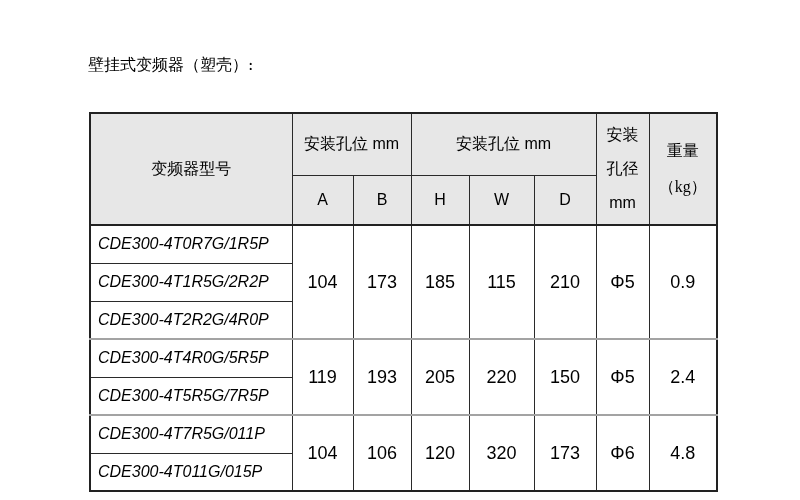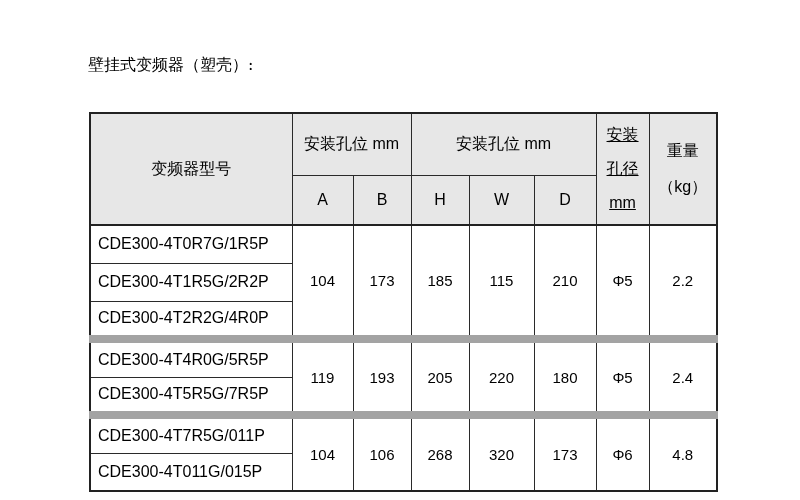--- a/index.html
+++ b/index.html
@@ -45,29 +45,30 @@
     overflow: hidden;
     white-space: nowrap;
   }
   .spec-table thead th {
     background: #e7e7e7;
   }
   tr.hdr-top { height: 62px; }
   tr.hdr-sub { height: 50px; }
   .spec-table tbody tr { height: 38px; }
   .spec-table tbody tr:first-child td { border-top: 2px solid #222222; }
-  tr.group-sep td { border-top: 8px solid #a3a3a3; }
+  tr.group-sep td { border-top: 2px solid #a3a3a3; }
   td.model-cell {
     text-align: left;
     padding-left: 7px;
     font-size: 16px;
+    font-style: italic;
   }
-  td.num-cell { font-size: 15px; text-align: center; }
-  .stack-line { display: block; line-height: 34px; text-decoration: underline; }
-  .stack-line-2 { display: block; line-height: 36px; }
+  td.num-cell { font-size: 18px; text-align: center; }
+  .stack-line { display: block; line-height: 34px; }
+  .stack-line-2 { display: block; line-height: 36px; font-family: Liberation Serif, serif; }
 </style>
 </head>
 <body>
 
 <div class="page">
 
   <div class="doc-title">壁挂式变频器（塑壳）:</div>
 
   <table class="spec-table">
     <colgroup>
@@ -106,48 +107,48 @@
     <tbody>
 
       <tr>
         <td class="model-cell">CDE300-4T0R7G/1R5P</td>
         <td class="num-cell" rowspan="3">104</td>
         <td class="num-cell" rowspan="3">173</td>
         <td class="num-cell" rowspan="3">185</td>
         <td class="num-cell" rowspan="3">115</td>
         <td class="num-cell" rowspan="3">210</td>
         <td class="num-cell" rowspan="3">Φ5</td>
-        <td class="num-cell" rowspan="3">2.2</td>
+        <td class="num-cell" rowspan="3">0.9</td>
       </tr>
       <tr>
         <td class="model-cell">CDE300-4T1R5G/2R2P</td>
       </tr>
       <tr>
         <td class="model-cell">CDE300-4T2R2G/4R0P</td>
       </tr>
 
       <tr class="group-sep">
         <td class="model-cell">CDE300-4T4R0G/5R5P</td>
         <td class="num-cell" rowspan="2">119</td>
         <td class="num-cell" rowspan="2">193</td>
         <td class="num-cell" rowspan="2">205</td>
         <td class="num-cell" rowspan="2">220</td>
-        <td class="num-cell" rowspan="2">180</td>
+        <td class="num-cell" rowspan="2">150</td>
         <td class="num-cell" rowspan="2">Φ5</td>
         <td class="num-cell" rowspan="2">2.4</td>
       </tr>
       <tr>
         <td class="model-cell">CDE300-4T5R5G/7R5P</td>
       </tr>
 
       <tr class="group-sep">
         <td class="model-cell">CDE300-4T7R5G/011P</td>
         <td class="num-cell" rowspan="2">104</td>
         <td class="num-cell" rowspan="2">106</td>
-        <td class="num-cell" rowspan="2">268</td>
+        <td class="num-cell" rowspan="2">120</td>
         <td class="num-cell" rowspan="2">320</td>
         <td class="num-cell" rowspan="2">173</td>
         <td class="num-cell" rowspan="2">Φ6</td>
         <td class="num-cell" rowspan="2">4.8</td>
       </tr>
       <tr>
         <td class="model-cell">CDE300-4T011G/015P</td>
       </tr>
     </tbody>
   </table>

